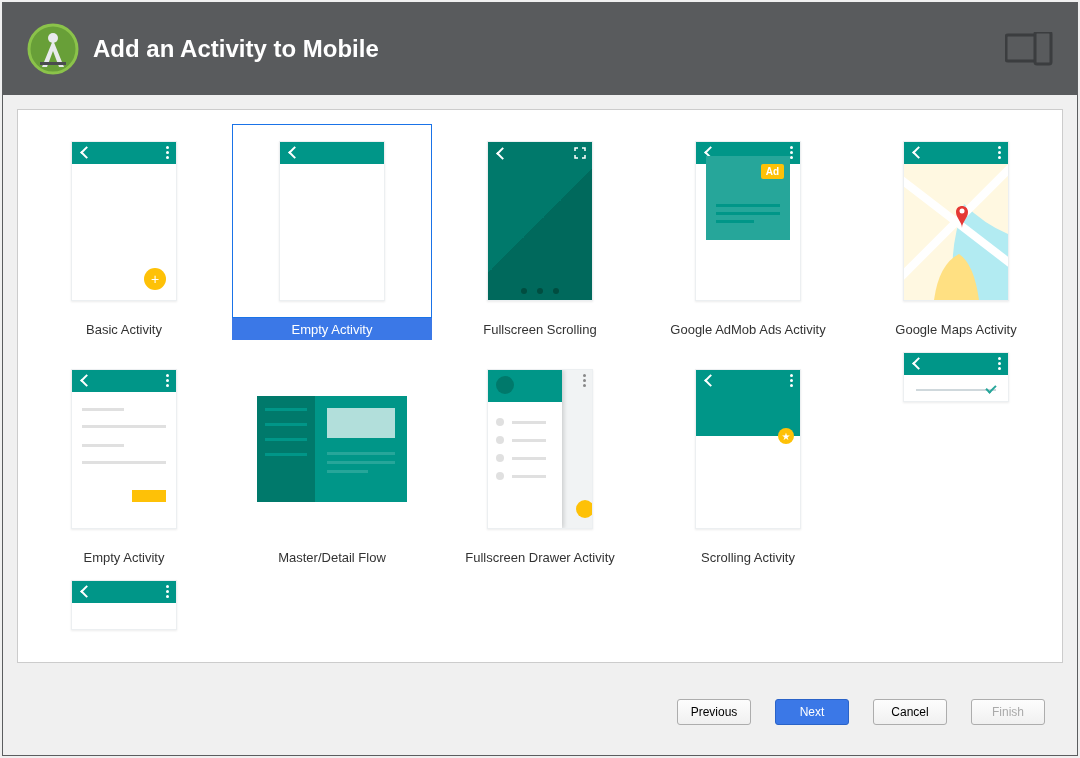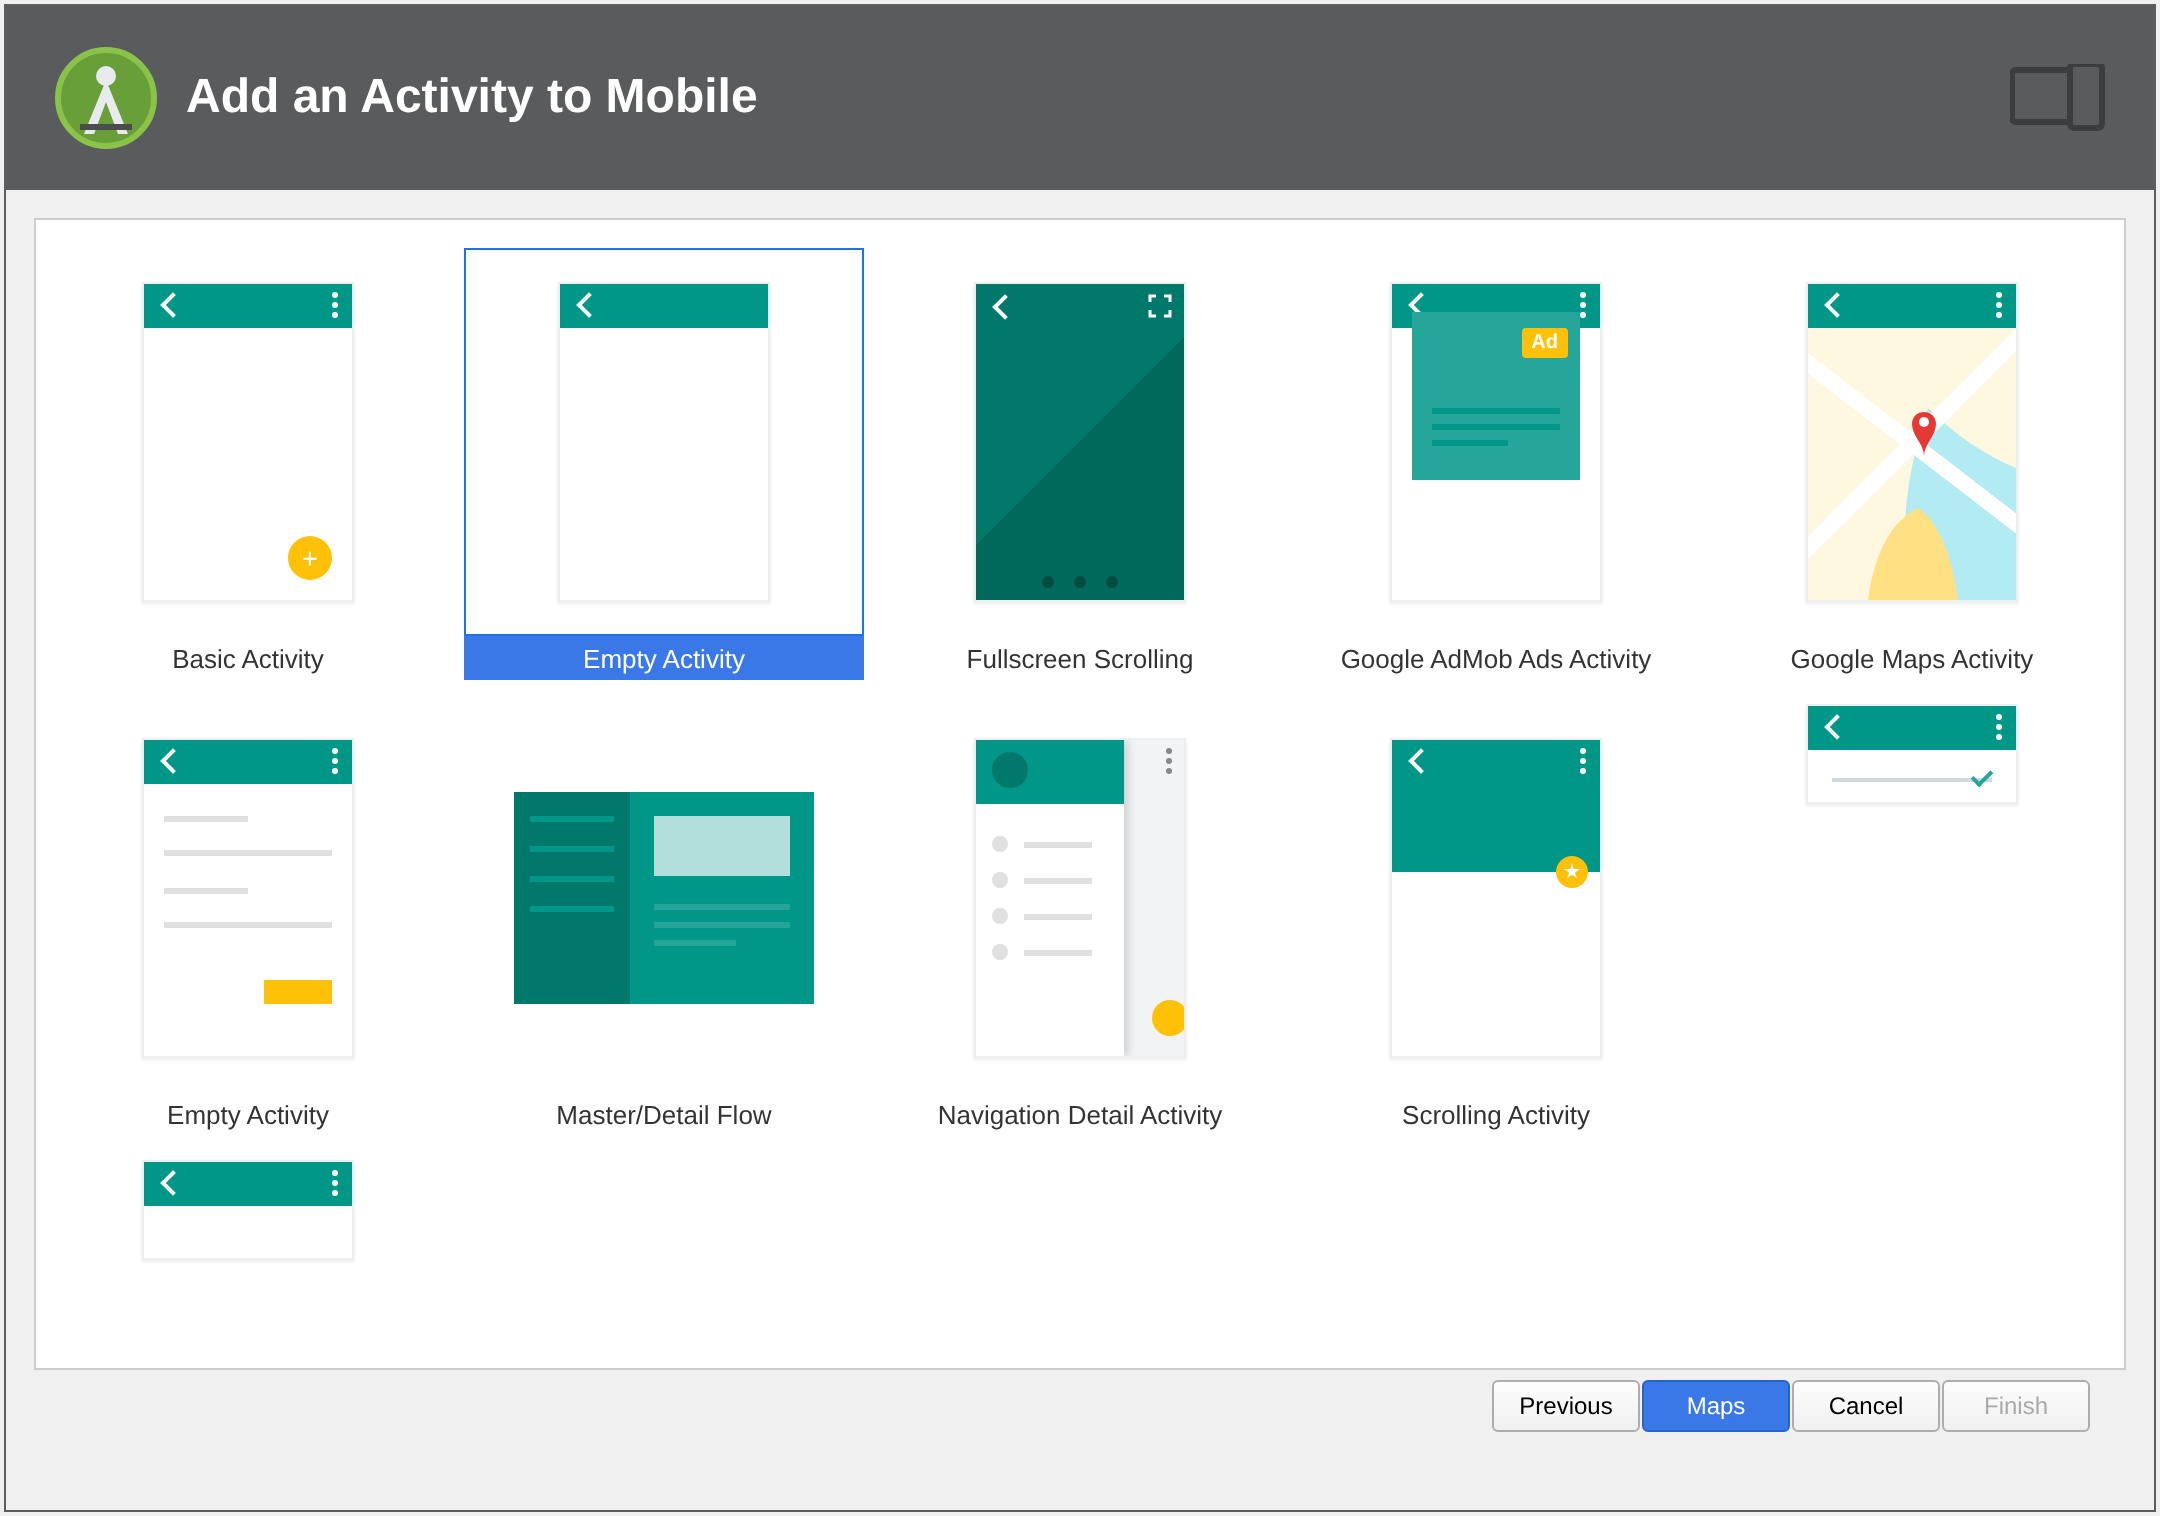--- a/index.html
+++ b/index.html
@@ -281,23 +281,23 @@
   .settings-body{position:absolute;top:22px;left:0;right:0;bottom:0;}
   .settings-body .underline {position:absolute; left:12px; right:12px; top:14px; height:2px; background:#cfd8dc;}
   .settings-body .check {position:absolute; right:12px; top:10px; width:10px;height:10px;}
   .settings-body .check::before{content:"";position:absolute;width:8px;height:4px;border-left:2px solid #26a69a;border-bottom:2px solid #26a69a;transform:rotate(-45deg);}
 
   
   .button-row {
     height: 46px;
     display: flex;
     justify-content: flex-end;
-    align-items: flex-start;
-    gap: 1px;
-    padding: 5px 18px;
+    align-items: flex-end;
+    gap: 24px;
+    padding: 16px 18px;
   }
   .btn-base {
     height: 26px;
     min-width: 74px;
     border: 1px solid #adadad;
     background: linear-gradient(#fdfdfd,#f0f0f0);
     font-size: 12px;
     border-radius: 3px;
     cursor: pointer;
   }
@@ -518,21 +518,21 @@
                         </div>
                       <div class="row">
                           <span class="dot"></span>
                           <span class="bar"></span>
                         </div>
                     </div>
                   </div>
                 </div>
               </div>
             </div>
-            <div class="caption">Navigation Detail Activity</div>
+            <div class="caption">Fullscreen Drawer Activity</div>
           </div>
 
           <div class="tile">
             <div class="thumb-wrap">
               <div class="phone">
                 <div class="appbar">
                   <span class="back"></span>
                   <span class="dots">
                       <span></span>
                       <span></span>
@@ -581,19 +581,19 @@
               </div>
             </div>
           </div>
 
         </div>
       </div>
     </div>
 
     <div class="button-row">
       <button class="btn-base">Previous</button>
-      <button class="btn-base primary">Maps</button>
+      <button class="btn-base primary">Next</button>
       <button class="btn-base">Cancel</button>
       <button class="btn-base" disabled="">Finish</button>
     </div>
   </div>
 
 </div>
 
 </body></html>

